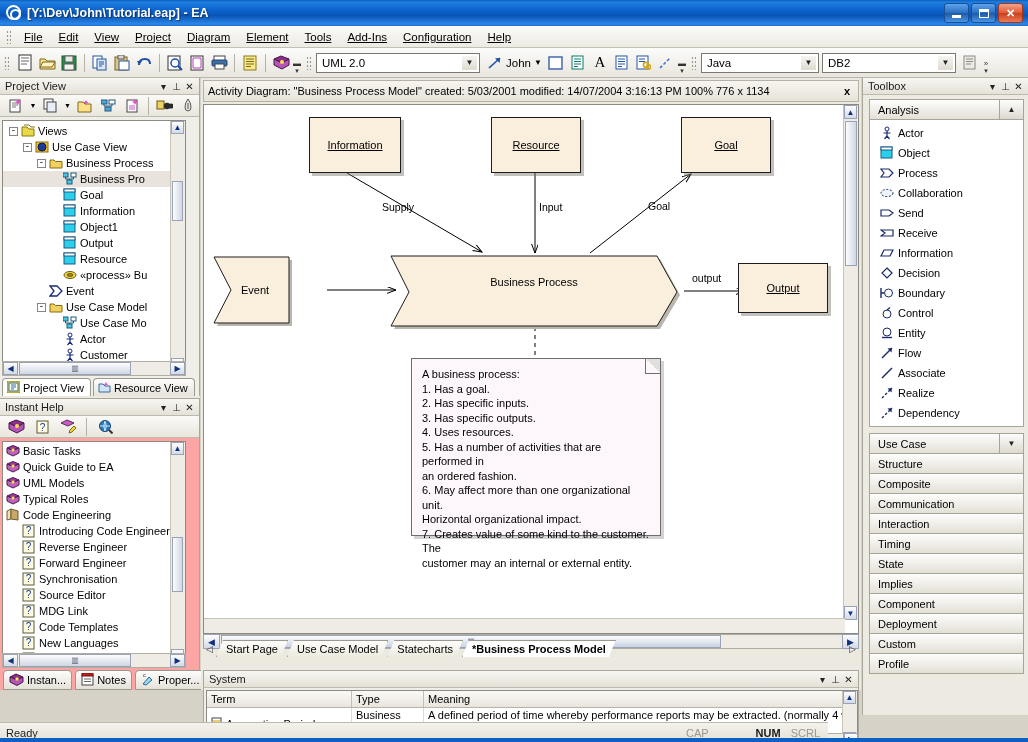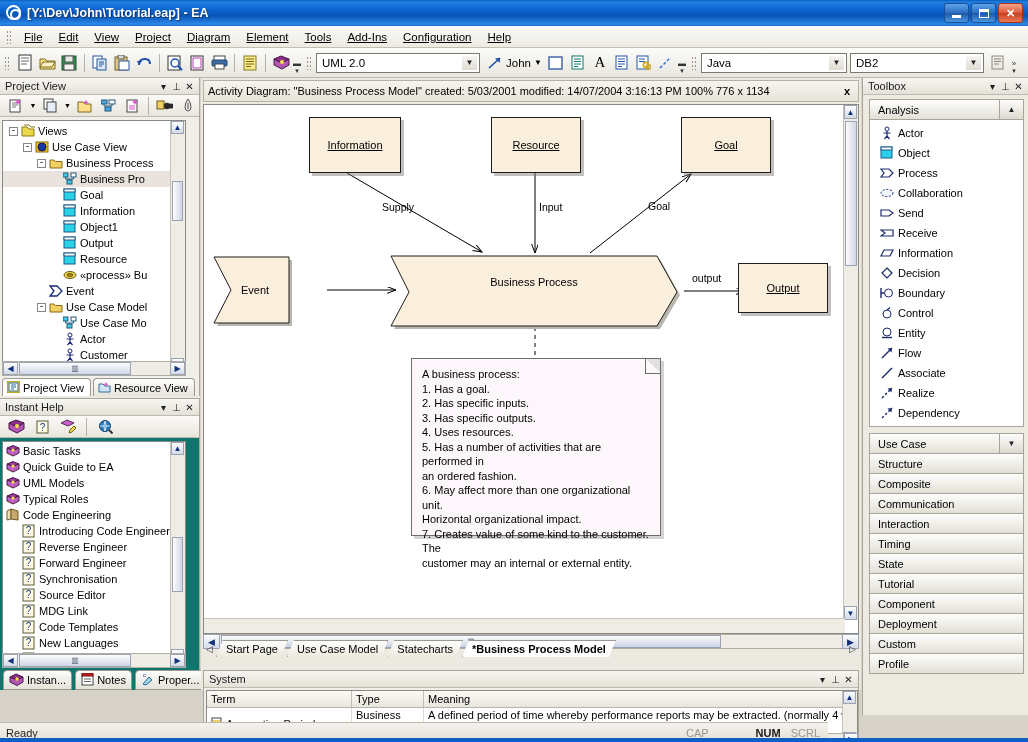--- a/index.html
+++ b/index.html
@@ -106,21 +106,21 @@
   .sc-arrow { width:15px;height:13px; background: linear-gradient(to bottom,#fdfdfd,#d3dae8); border:1px solid #9aa3b5;
               display:flex;align-items:center;justify-content:center;font-size:8px;color:#11307a; }
 
   .viewtabs { position:absolute; left:2px; bottom:0; height:19px; display:flex; align-items:flex-end; }
   .vtab { height:18px; border:1px solid #9b9890; border-bottom:none; border-radius: 4px 4px 0 0;
           background: linear-gradient(to bottom,#fdfdfc,#e6e3da); display:flex; align-items:center;
           padding: 0 6px 0 4px; font-size:11px; margin-right:2px; }
   .vtab.active { background:#fff; }
 
   .insthelp { position:absolute; left:0; top:320px; width:200px; height:292px;
-              background:#0f766e; border-right:1px solid #a9a69b; border-top:1px solid #a9a69b; }
+              background:#fca5a5; border-right:1px solid #a9a69b; border-top:1px solid #a9a69b; }
   .ih-toolbar { height:22px; background: linear-gradient(to bottom,#fbfaf7,#e9e6dd);
                 border-bottom:1px solid #bdbab0; display:flex; align-items:center; padding-left:5px; gap:4px; }
   .ih-list { position:absolute; left:2px; top:42px; width:184px; height:222px; background:#fff;
              border:1px solid #8c8a80; overflow:hidden; }
   .ih-row { display:flex; align-items:center; height:16px; font-size:11px; white-space:nowrap; padding-left:2px;}
 
   .bottabs { position:absolute; left:0; bottom:0; width:200px; height:22px; display:flex; align-items:flex-end; padding-left:3px; }
   .btab { height:20px; border:1px solid #9b9890; border-radius:4px 4px 0 0;
           background: linear-gradient(to bottom,#fdfdfc,#e4e1d8); display:flex; align-items:center;
           padding: 0 5px; font-size:11px; margin-right:3px; }
@@ -363,21 +363,21 @@
     <div class="tb-ico">
       <svg width="15" height="14">
           <path d="M2 12 L12 2" stroke="#3b6fd8" stroke-width="1.5" stroke-dasharray="3 2"></path>
         </svg>
       </div>
     <div class="tb-more">
       <span style="font-size:8px;line-height:7px">▬</span>
         <span style="font-size:7px;line-height:7px">▾</span>
       </div>
     <div class="grip" style="margin-left:4px"></div>
-    <div class="combo" style="width:146px">
+    <div class="combo" style="width:118px">
       <span>Java</span>
       <span class="arrow">▼</span>
     </div>
     <div class="combo" style="width:134px;margin-left:3px">
       <span>DB2</span>
       <span class="arrow">▼</span>
     </div>
     <div class="tb-ico" style="margin-left:3px">
       <svg width="14" height="15">
           <rect x="1" y="1" width="11" height="13" fill="#eceae4" stroke="#8d8a82"></rect>
@@ -1241,21 +1241,21 @@
         </div>
         <div class="tbx-group" style="margin-top: -1px;">
           <span>Timing</span>
           <span class="gspacer"></span>
         </div>
         <div class="tbx-group" style="margin-top: -1px;">
           <span>State</span>
           <span class="gspacer"></span>
         </div>
         <div class="tbx-group" style="margin-top: -1px;">
-          <span>Tutorial</span>
+          <span>Implies</span>
           <span class="gspacer"></span>
         </div>
         <div class="tbx-group" style="margin-top: -1px;">
           <span>Component</span>
           <span class="gspacer"></span>
         </div>
         <div class="tbx-group" style="margin-top: -1px;">
           <span>Deployment</span>
           <span class="gspacer"></span>
         </div>

